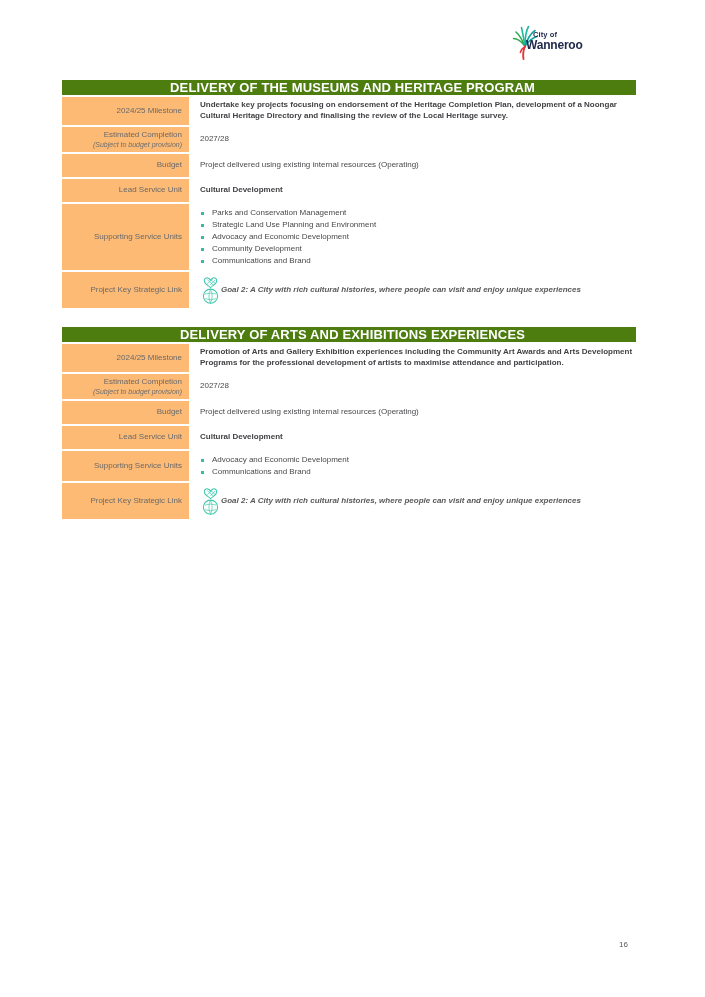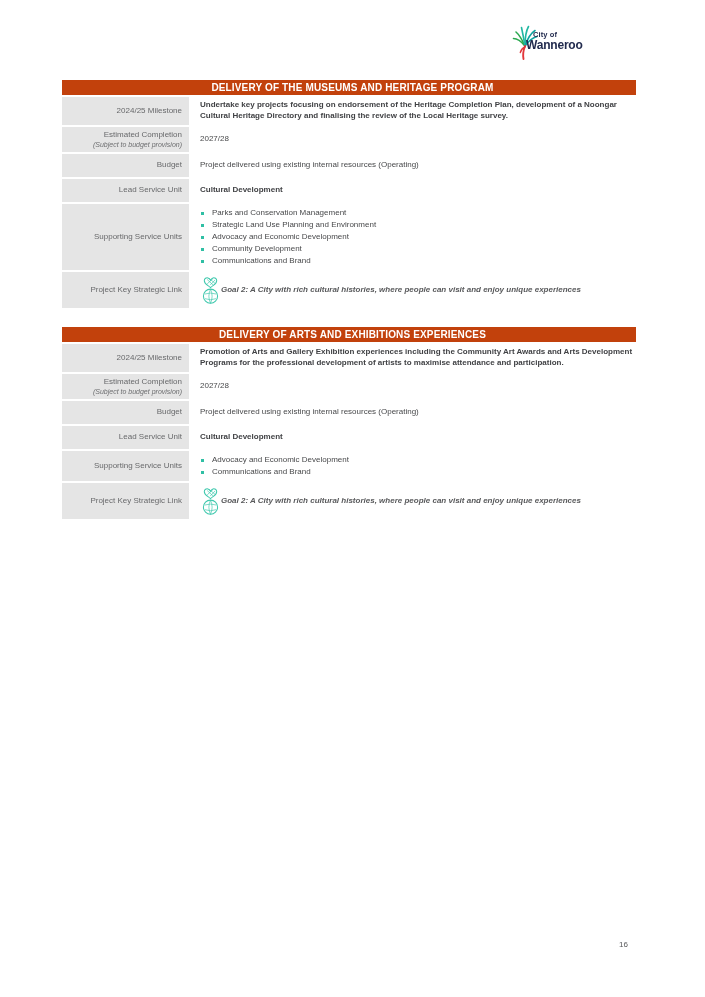--- a/index.html
+++ b/index.html
@@ -25,40 +25,40 @@
     position: absolute; left: 14px; top: 13px;
     font-size: 12px; font-weight: 700; color: #222B4E; letter-spacing: -0.2px;
   }
 
   
   .content { position: absolute; left: 62px; top: 80px; width: 581px; }
   .info-table { width: 100%; }
   .info-table + .info-table { margin-top: 19px; }
 
   .table-header {
-    background: #c2410c;
+    background: #4d7c0f;
     color: #ffffff;
-    font-size: 10px;
+    font-size: 13px;
     font-weight: 700;
     text-align: center;
     height: 15px;
     line-height: 15px;
     margin-bottom: 2px;
     letter-spacing: .15px;
   }
 
   .row {
     display: grid;
     grid-template-columns: 127px 1fr;
     column-gap: 3px;
     margin-bottom: 2px;
     min-height: 23px;
   }
   .cell-label {
-    background: #e5e5e5;
+    background: #fdba74;
     display: flex;
     flex-direction: column;
     justify-content: center;
     align-items: flex-end;
     text-align: right;
     padding: 3px 7px 3px 4px;
     color: #68696B;
     font-size: 8px;
     line-height: 1.3;
   }

